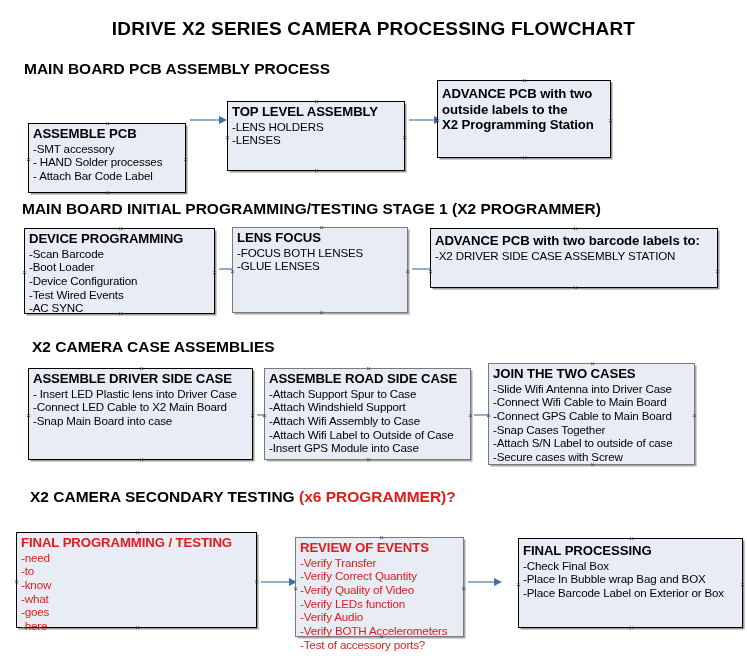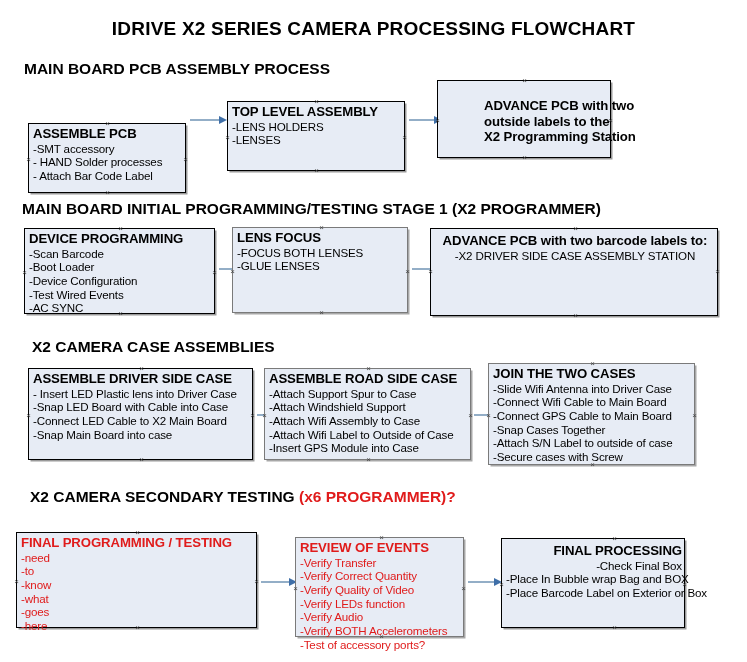--- a/index.html
+++ b/index.html
@@ -125,21 +125,21 @@
     </div>
     <span class="hx" style="left:85px;top:-4px;"></span>
     <span class="hx" style="left:85px;bottom:-4px;"></span>
     <span class="hx" style="left:-4px;top:32px;"></span>
     <span class="hx" style="right:-4px;top:32px;"></span>
   </div>
 
   <div class="conn" style="left:409px;top:119px;width:26px;"></div>
 
   <div class="box" style="left:437px;top:80px;width:174px;height:78px;">
-    <div class="box-inner" style="top:17px;margin-left:42px;">
+    <div class="box-inner" style="top:5px;">
       <div class="b-title">ADVANCE PCB with two</div>
       <div class="b-title">outside labels to the</div>
       <div class="b-title"> X2 Programming Station</div>
     </div>
     <span class="hx" style="left:83px;top:-4px;"></span>
     <span class="hx" style="left:83px;bottom:-4px;"></span>
     <span class="hx" style="left:-4px;top:36px;"></span>
     <span class="hx" style="right:-4px;top:36px;"></span>
   </div>
 
@@ -171,40 +171,39 @@
       <div class="b-line">-GLUE LENSES</div>
     </div>
     <span class="hx" style="left:85px;top:-4px;"></span>
     <span class="hx" style="left:85px;bottom:-4px;"></span>
     <span class="hx" style="left:-4px;top:40px;"></span>
     <span class="hx" style="right:-4px;top:40px;"></span>
   </div>
 
   <div class="conn" style="left:412px;top:268px;width:22px;"></div>
 
-  <div class="box" style="left:430px;top:228px;width:288px;height:88px;text-align:center;">
+  <div class="box" style="left:430px;top:228px;width:288px;height:60px;">
     <div class="box-inner" style="top:4px;">
       <div class="b-title">ADVANCE PCB with two barcode labels to:</div>
       <div class="b-line">-X2 DRIVER  SIDE  CASE  ASSEMBLY STATION</div>
     </div>
     <span class="hx" style="left:141px;top:-4px;"></span>
     <span class="hx" style="left:141px;bottom:-4px;"></span>
     <span class="hx" style="left:-4px;top:39px;"></span>
     <span class="hx" style="right:-4px;top:39px;"></span>
   </div>
 
   <div class="section-head" style="left:32px;top:338px;">
     <span>X2 CAMERA CASE ASSEMBLIES</span>
   </div>
 
   <div class="box" style="left:28px;top:368px;width:225px;height:92px;">
     <div class="box-inner">
       <div class="b-title">ASSEMBLE DRIVER SIDE CASE</div>
       <div class="b-line">- Insert LED Plastic lens into Driver Case</div>
-      <div class="b-line">-Snap LED Board with Cable into Case</div>
       <div class="b-line">-Connect LED Cable to X2 Main Board</div>
       <div class="b-line">-Snap Main Board into case</div>
     </div>
     <span class="hx" style="left:109px;top:-4px;"></span>
     <span class="hx" style="left:109px;bottom:-4px;"></span>
     <span class="hx" style="left:-4px;top:43px;"></span>
     <span class="hx" style="right:-4px;top:43px;"></span>
   </div>
 
   <div class="conn" style="left:257px;top:414px;width:16px;"></div>
@@ -276,21 +275,21 @@
       <div class="b-line">-Test of accessory ports?</div>
     </div>
     <span class="hx" style="left:82px;top:-4px;"></span>
     <span class="hx" style="left:82px;bottom:-4px;"></span>
     <span class="hx" style="left:-4px;top:47px;"></span>
     <span class="hx" style="right:-4px;top:47px;"></span>
   </div>
 
   <div class="conn" style="left:468px;top:581px;width:27px;"></div>
 
-  <div class="box" style="left:501px;top:538px;width:184px;height:90px;text-align:right;">
+  <div class="box" style="left:518px;top:538px;width:225px;height:90px;">
     <div class="box-inner" style="top:4px;">
       <div class="b-title">FINAL PROCESSING</div>
       <div class="b-line"> -Check Final Box</div>
       <div class="b-line">-Place In Bubble wrap Bag and BOX</div>
       <div class="b-line">-Place Barcode Label on Exterior or Box</div>
     </div>
     <span class="hx" style="left:109px;top:-4px;"></span>
     <span class="hx" style="left:109px;bottom:-4px;"></span>
     <span class="hx" style="left:-4px;top:42px;"></span>
     <span class="hx" style="right:-4px;top:42px;"></span>

